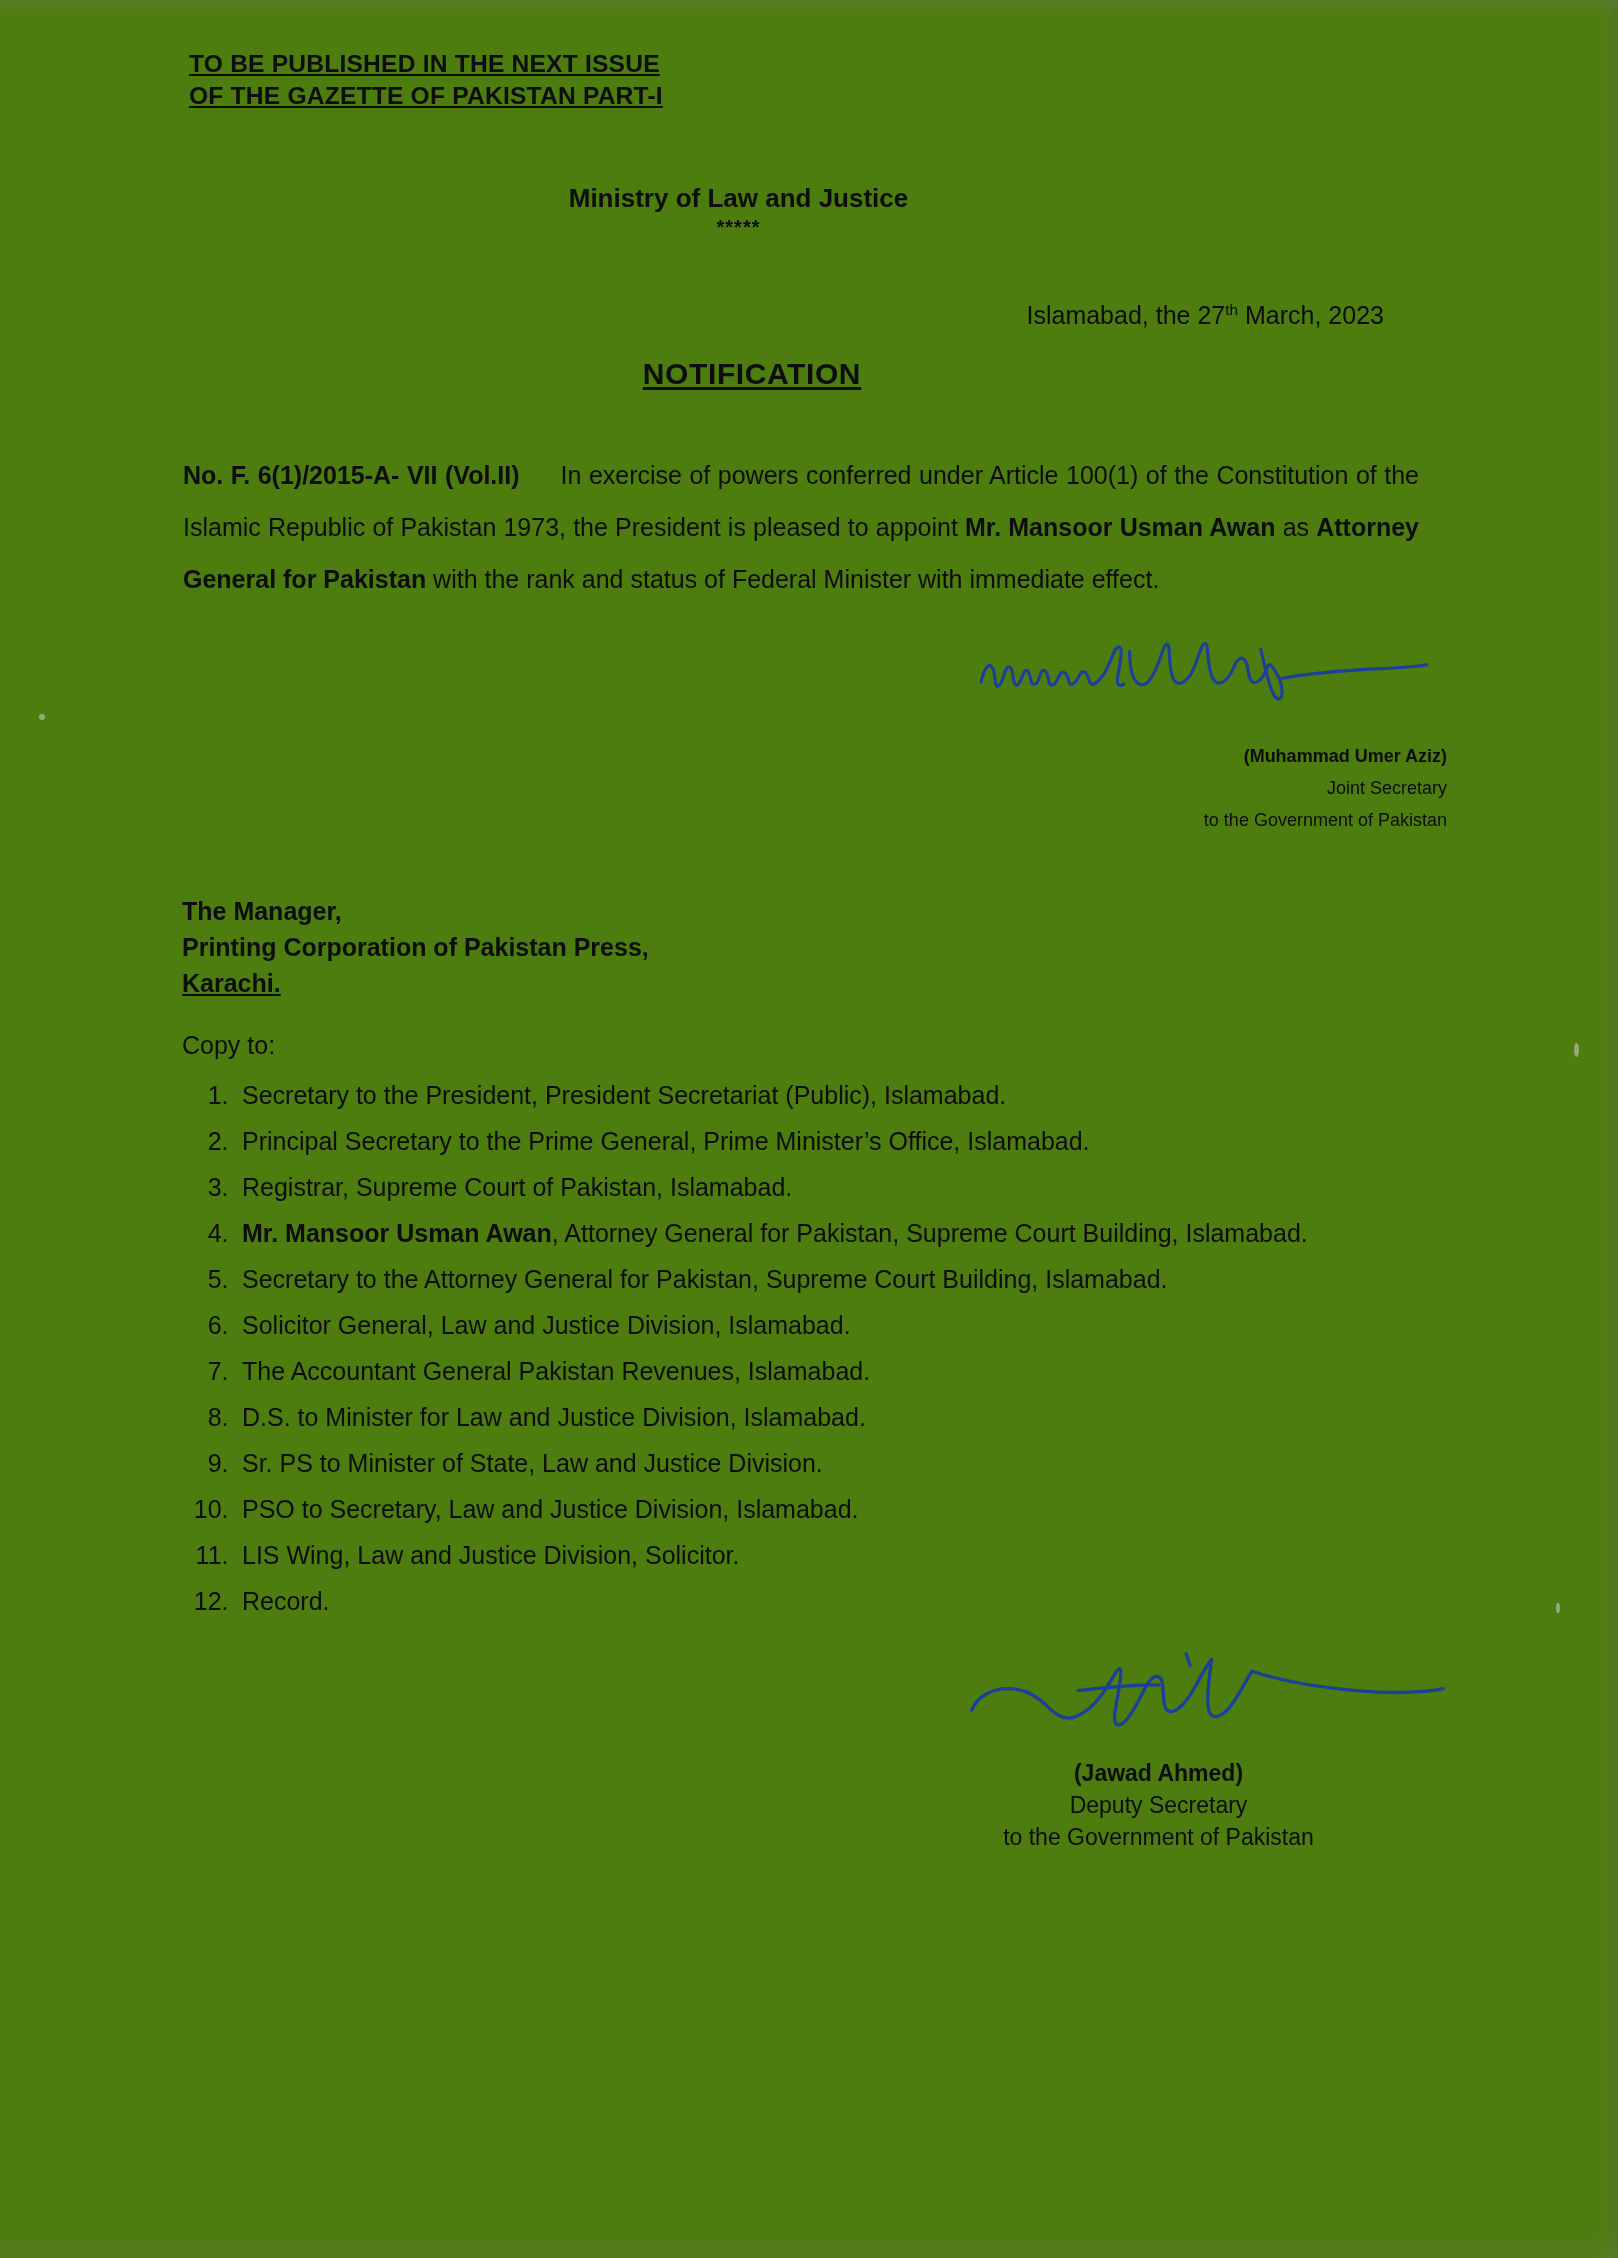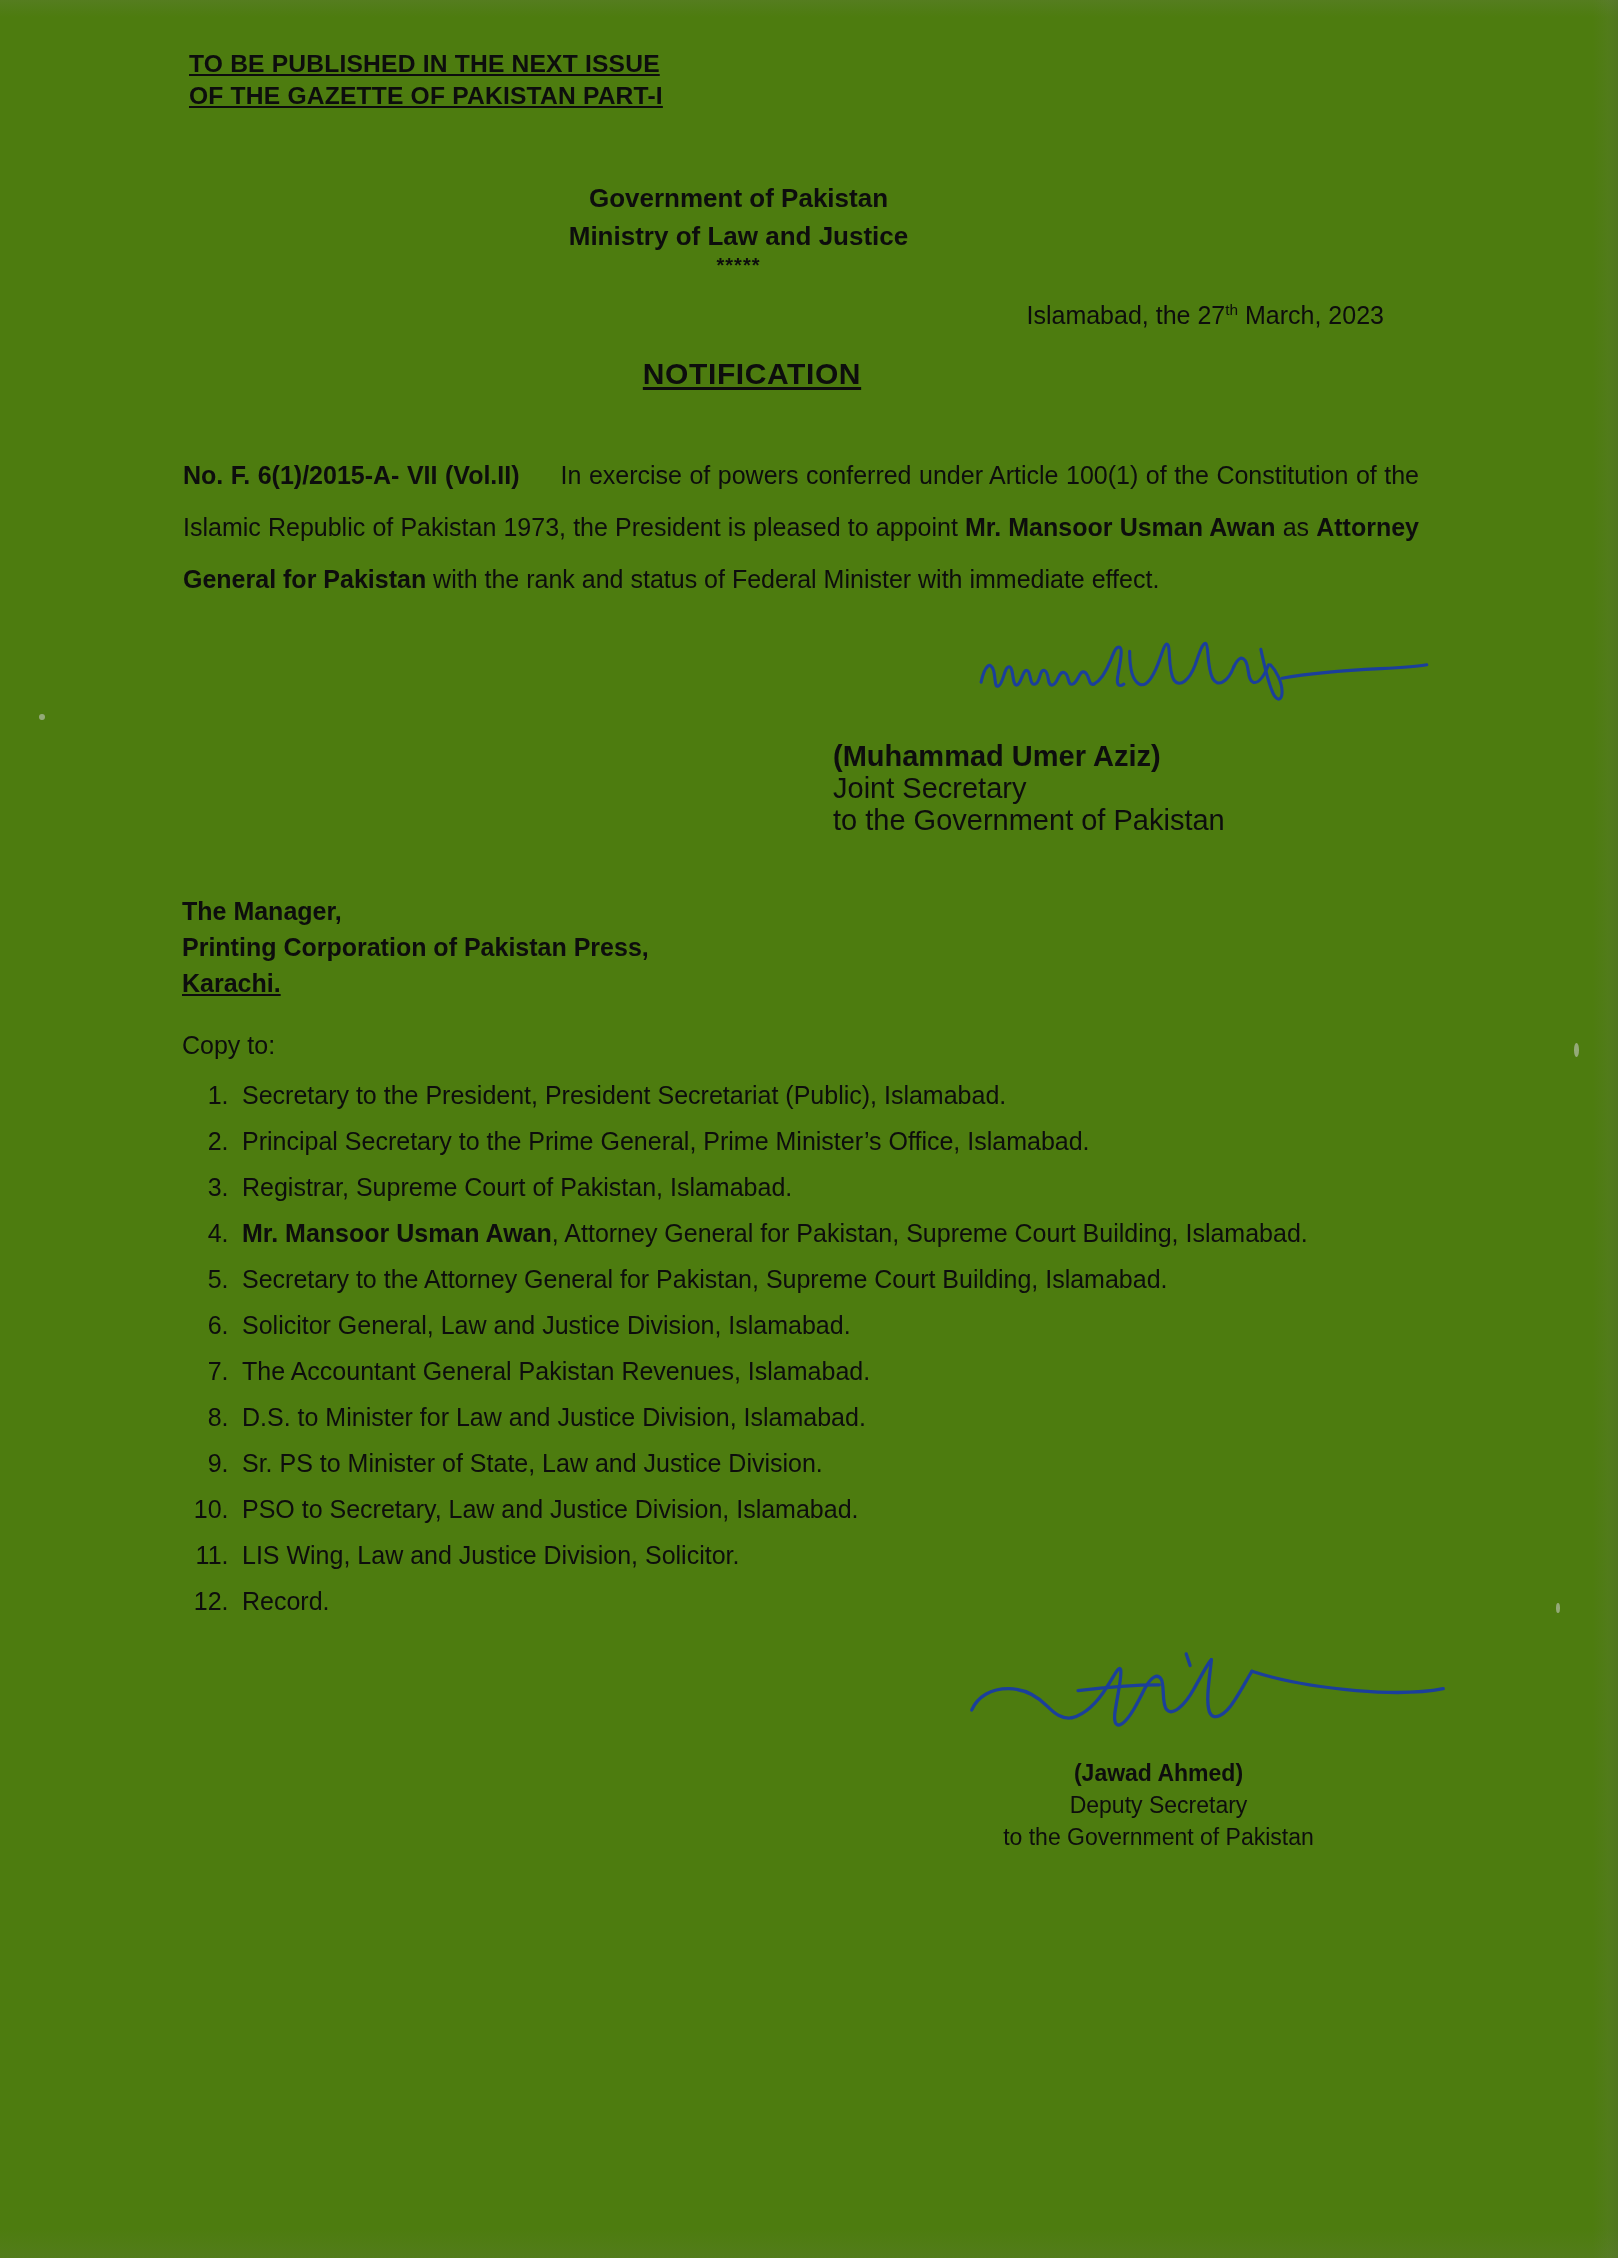--- a/index.html
+++ b/index.html
@@ -123,25 +123,25 @@
 
   .sig1 {
     position: absolute;
     left: 975px;
     top: 632px;
     width: 454px;
     height: 82px;
   }
   .sig-block-1 {
     position: absolute;
-    left: 833px;
+    left: 868px;
     top: 740px;
     width: 579px;
-    text-align: left;
-    font-size: 29px;
+    text-align: right;
+    font-size: 18px;
     line-height: 32px;
   }
   .sig-block-1 .nm { font-weight: bold; }
 
   .addressee {
     position: absolute;
     left: 182px;
     top: 893px;
     font-size: 25px;
     font-weight: bold;
@@ -228,21 +228,20 @@
   <div class="speck" style="left:1556px; top:1603px; width:3.9px; height:9.7px;"></div>
 
   <div class="content">
 
     <div class="hdr-stamp">
       <span>TO BE PUBLISHED IN THE NEXT ISSUE</span>
       <span>OF THE GAZETTE OF PAKISTAN PART-I</span>
     </div>
 
     <div class="gov-block">
-      <div>Government of Pakistan</div>
       <div>Ministry of Law and Justice</div>
       <div class="stars">*****</div>
     </div>
 
     <div class="date-line">
       <span>Islamabad, the 27</span><sup>th</sup><span> March, 2023</span>
     </div>
 
     <div class="notif-title">
       <span>NOTIFICATION</span>

